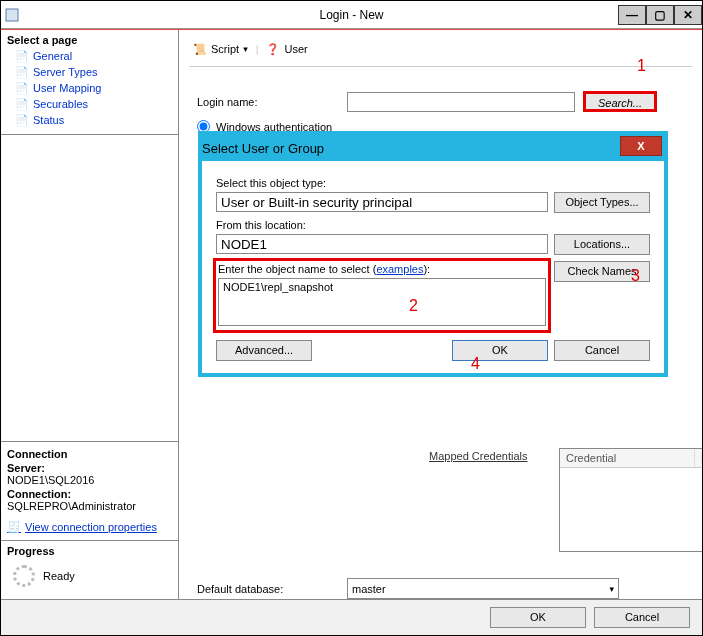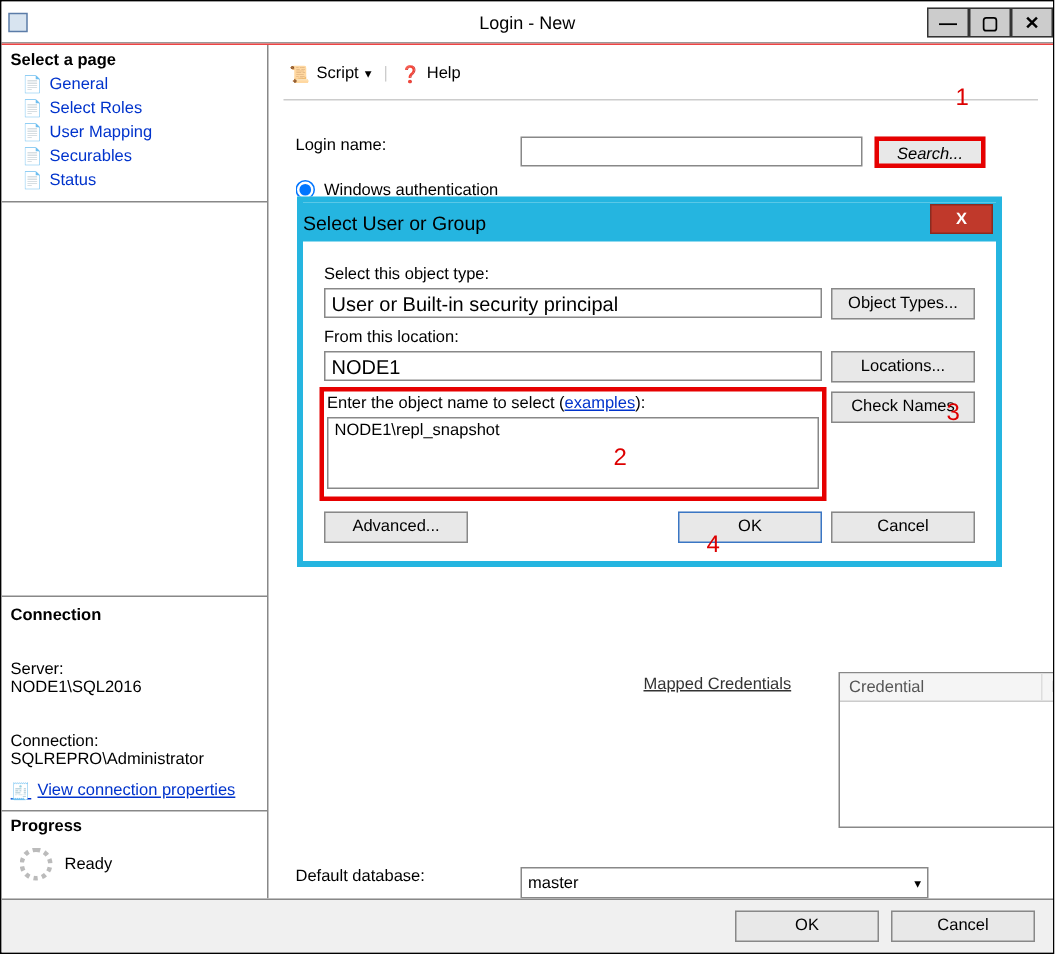--- a/index.html
+++ b/index.html
@@ -11,28 +11,28 @@
   .win-btns { display:flex; height:20px; margin:0; }
   .win-btn { width:28px; height:20px; border:1px solid #333; background:#ccc; display:flex; align-items:center; justify-content:center; font-family:Arial; font-size:12px; font-weight:bold;}
   .content { display:flex; position:absolute; top:28px; bottom:36px; left:0; right:0; border-top:1px solid #ef4444;}
   .sidebar { width:178px; border-right:1px solid #888; display:flex; flex-direction:column; background:#fff;}
   .side-sec { border-bottom:1px solid #888; padding:4px 6px 6px 6px; }
   .side-sec h4 { margin:0 0 2px 0; font-size:11px; font-weight:bold; }
   .nav-item { display:flex; align-items:center; gap:4px; padding:1px 0 1px 8px; color:#0033cc; cursor:default; }
   .nav-item span.txt { color:#0033cc; }
   .icon-sq { width:14px; height:14px; display:inline-flex; align-items:center; justify-content:center; }
   .conn { padding:6px 6px; }
-  .conn .lbl { margin-top:24px; }
+  .conn .lbl { margin-top:2px;font-weight:bold; }
   .link { color:#0033cc; text-decoration:underline; display:inline-flex; align-items:center; gap:4px; margin-top:8px;}
   .progress { padding:6px; display:flex; align-items:center; gap:8px;}
   .spinner { width:22px; height:22px; border:3px dotted #bbb; border-radius:50%; }
   .main { flex:1; position:relative; padding:6px 10px; }
   .toolbar { display:flex; align-items:center; gap:4px; padding:4px 0 8px 0; border-bottom:1px solid #ccc;}
   .tb-btn { display:inline-flex; align-items:center; gap:4px; padding:2px 4px; }
-  .form-row { display:flex; margin-top:10px; gap:8px;}
+  .form-row { display:flex; align-items:center; margin-top:10px; gap:8px;}
   .form-row label { width:150px; padding-left:8px;}
   input.text { border:1px solid #888; height:20px; padding:0 4px; background:#fff; }
   .btn { height:21px; min-width:70px; border:1px solid #888; background:#e8e8e8; padding:0 8px; font-size:11px; text-align:center; line-height:19px; cursor:default;}
   .btn.wide { min-width:96px; }
   .radio-row { display:flex; align-items:center; gap:6px; padding-left:8px; margin-top:8px;}
   input[type=radio]{ margin:0; }
   .cred-box { position:absolute; top:418px; left:380px; width:272px; height:104px; border:1px solid #888; display:flex; flex-direction:column;}
   .cred-head { display:flex; border-bottom:1px solid #ccc; background:#f5f5f5;}
   .cred-head div { flex:1; padding:3px 6px; border-right:1px solid #ddd; color:#555;}
   .cred-lbl { position:absolute; top:420px; left:250px; color:#333;text-decoration:underline;}
@@ -82,21 +82,21 @@
 
     <div class="sidebar">
       <div class="side-sec">
         <h4>Select a page</h4>
         <div class="nav-item">
           <span class="icon-sq">📄</span>
           <span class="txt">General</span>
         </div>
         <div class="nav-item">
           <span class="icon-sq">📄</span>
-          <span class="txt">Select Roles</span>
+          <span class="txt">Server Types</span>
         </div>
         <div class="nav-item">
           <span class="icon-sq">📄</span>
           <span class="txt">User Mapping</span>
         </div>
         <div class="nav-item">
           <span class="icon-sq">📄</span>
           <span class="txt">Securables</span>
         </div>
         <div class="nav-item">
@@ -131,21 +131,21 @@
     <div class="main">
       <div class="toolbar">
         <div class="tb-btn">
           <span class="icon-sq">📜</span>
           <span>Script</span>
           <span style="font-size:9px;">▾</span>
         </div>
         <span style="color:#ccc;">|</span>
         <div class="tb-btn">
           <span class="icon-sq">❓</span>
-          <span>Help</span>
+          <span>User</span>
         </div>
       </div>
 
       <div class="form-row" style="margin-top:24px;">
         <label>Login name:</label>
         <input class="text" style="width: 228px;" value="">
         <button class="btn red-outline-thick" style="min-width:74px;font-style:italic;">Search...</button>
       </div>
 
       <div class="radio-row">

